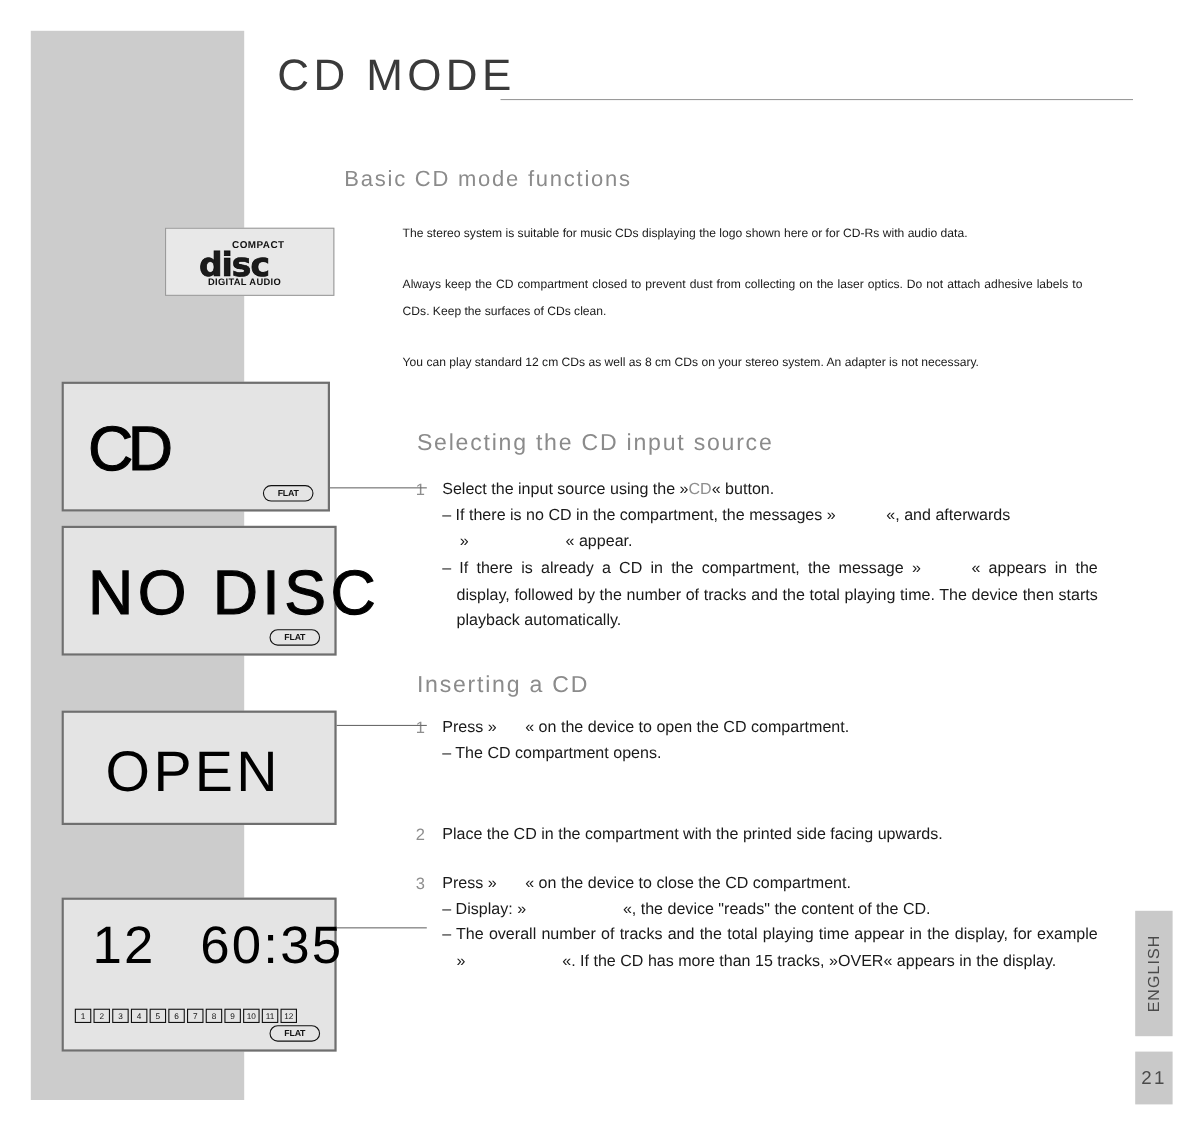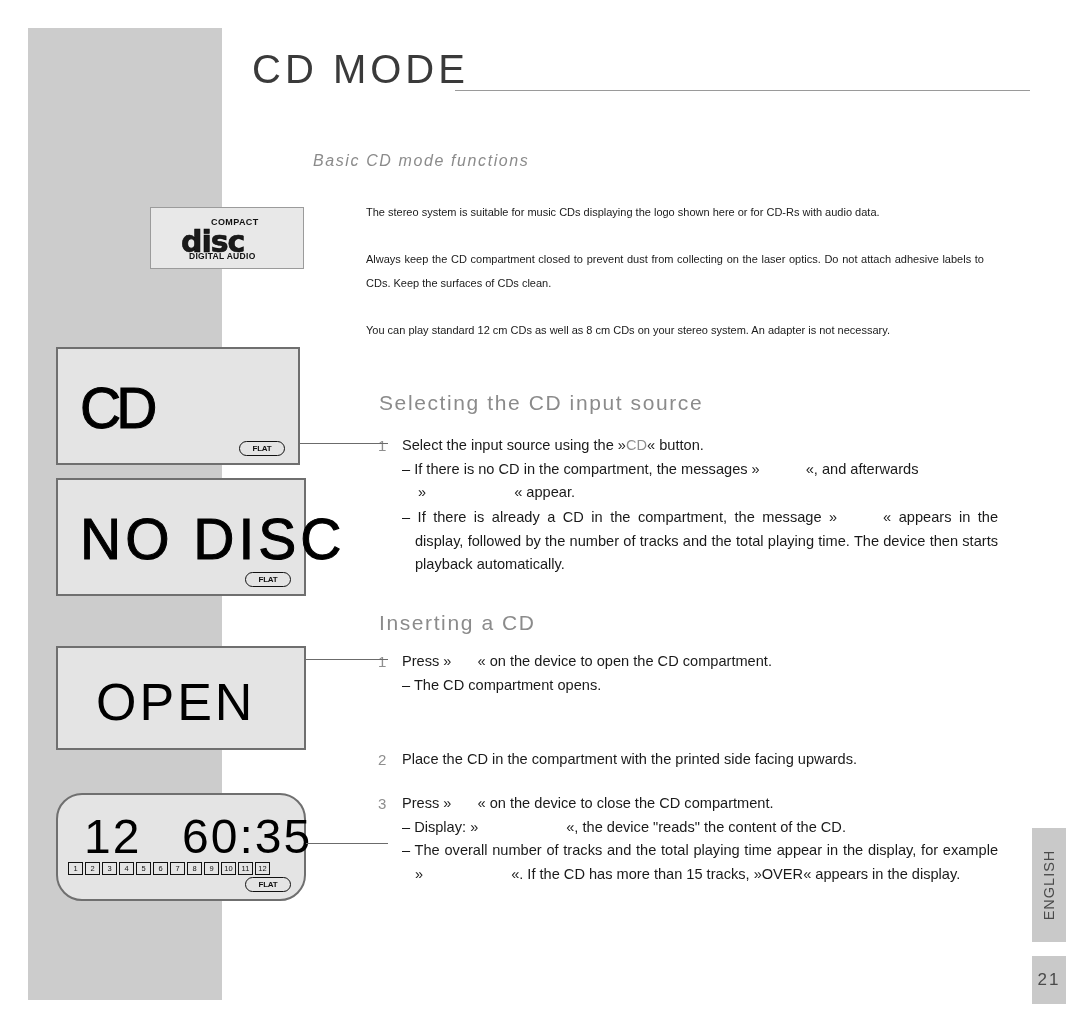--- a/index.html
+++ b/index.html
@@ -40,21 +40,21 @@
 
   
   .sec-h {
     position: absolute;
     color: #8b8b8b;
     font-size: 21px;
     font-weight: 400;
     letter-spacing: 1.6px;
     white-space: nowrap;
   }
-  .sec-h.big { font-size: 16px; font-style: italic; }
+  .sec-h.big { font-size: 20px; }
 
   
   .para {
     position: absolute;
     left: 366px;
     width: 618px;
     font-size: 11px;
     line-height: 23.5px;
     color: #1a1a1a;
     text-align: justify;
@@ -269,21 +269,21 @@
 <div class="lcd" style="left:56px; top:478px; width:250px; height:118px;">
   <div class="lcdtext" style="left:22px; top:26px; font-size:57px; letter-spacing:4px; -webkit-text-stroke:1px #000;">NO DISC</div>
   <div class="flat">FLAT</div>
 </div>
 
 <div class="lcd" style="left:56px; top:646px; width:250px; height:104px;">
   <div class="lcdtext" style="left:38px; top:24px; font-size:52px; letter-spacing:3px;">OPEN</div>
 </div>
 <div class="conn" style="left:306px; top:659px; width:82px;"></div>
 
-<div class="lcd" style="left:56px; top:793px; width:250px; height:108px;border-radius:26px;">
+<div class="lcd" style="left:56px; top:816px; width:250px; height:140px;">
   <div class="lcdtext" style="left:26px; top:14px; font-size:48px; letter-spacing:2px;">12</div>
   <div class="lcdtext" style="left:124px; top:14px; font-size:48px; letter-spacing:2px;">60:35</div>
   <div class="tracks">
     <span>1</span>
     <span>2</span>
     <span>3</span>
     <span>4</span>
     <span>5</span>
     <span>6</span>
     <span>7</span>

